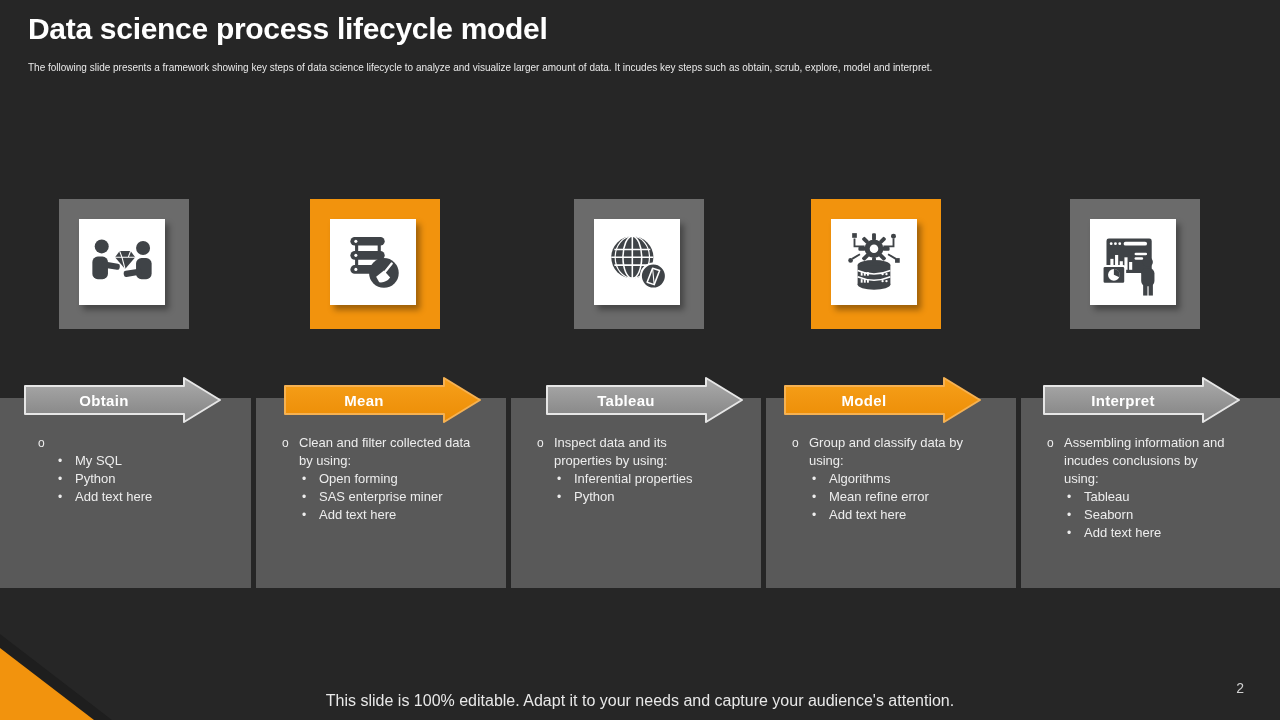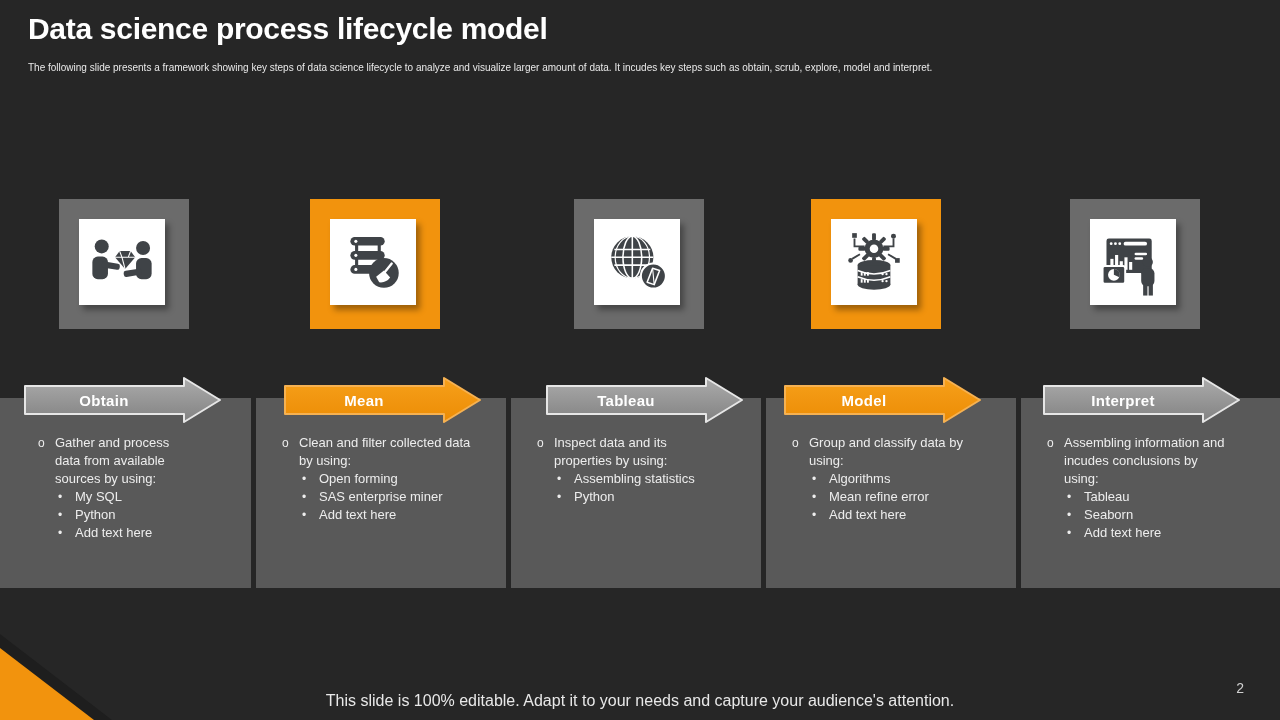--- a/index.html
+++ b/index.html
@@ -177,21 +177,20 @@
         <rect class="g" x="60.5" y="58" width="17" height="23" rx="6.5"></rect>
         <rect class="g" x="63" y="78" width="5.5" height="15"></rect>
         <rect class="g" x="70" y="78" width="5.5" height="15"></rect>
       </svg>
     </div>
   </div>
 
   <div class="panel first" style="left:0;width:251px">
     <div class="bullet">
       <span class="om">o</span>
-      <div style="width:135px">Gather and process data from available sources by using:</div>
     </div>
     <div class="sub">
         <span class="bm">•</span>
         <div>My SQL</div>
       </div>
     <div class="sub">
         <span class="bm">•</span>
         <div>Python</div>
       </div>
     <div class="sub">
@@ -219,21 +218,21 @@
       </div>
   </div>
 
   <div class="panel" style="left:511px;width:250px">
     <div class="bullet">
       <span class="om">o</span>
       <div style="width:140px">Inspect data and its properties by using:</div>
     </div>
     <div class="sub">
         <span class="bm">•</span>
-        <div>Assembling statistics</div>
+        <div>Inferential properties</div>
       </div>
     <div class="sub">
         <span class="bm">•</span>
         <div>Python</div>
       </div>
   </div>
 
   <div class="panel" style="left:766px;width:250px">
     <div class="bullet">
       <span class="om">o</span>

